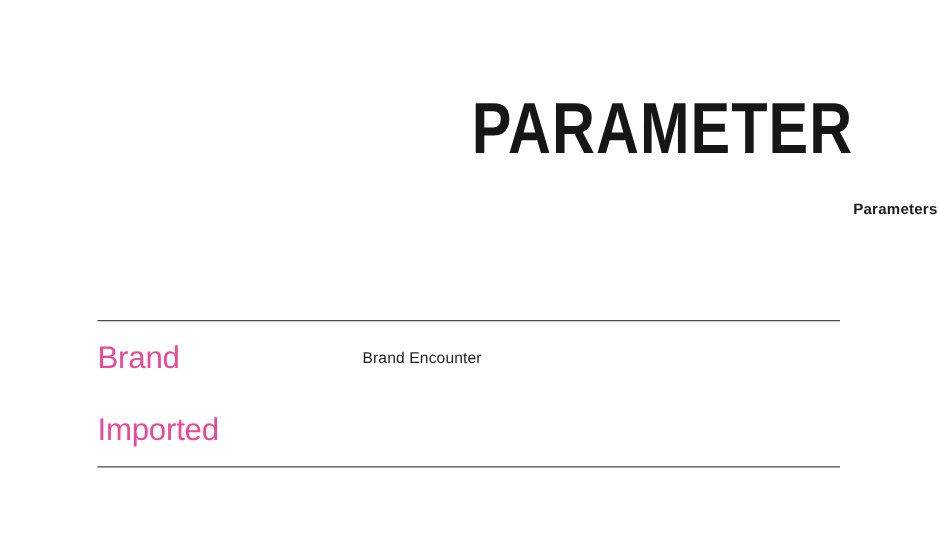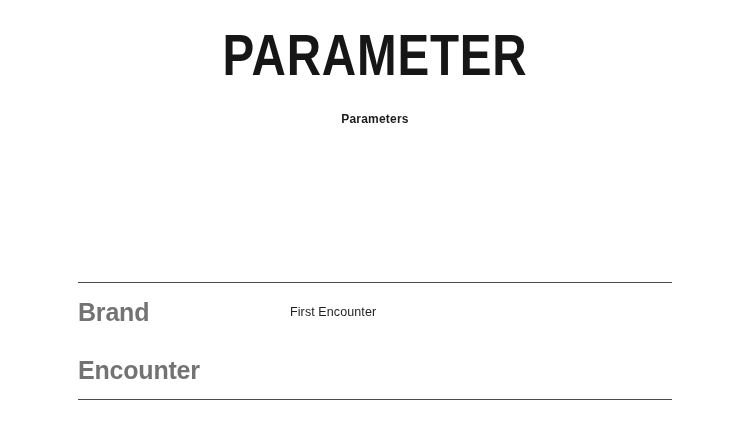--- a/index.html
+++ b/index.html
@@ -14,22 +14,22 @@
     color: #1a1a1a;
     overflow: hidden;
   }
   .page {
     position: relative;
     width: 750px;
     height: 442px;
     box-sizing: border-box;
   }
   .heading-block {
-    text-align: center;
-    margin-top: 26px;
+    text-align: right;
+    padding-top: 74px;
   }
   .main-title {
     font-family: "Liberation Sans Narrow", "Liberation Sans", sans-serif;
     font-size: 58px;
     font-weight: bold;
     letter-spacing: 1px;
     line-height: 1;
     color: #161616;
     transform: scaleX(0.82);
     transform-origin: center;
@@ -56,22 +56,22 @@
   }
   .spec-row {
     display: flex;
     align-items: center;
     height: 58px;
   }
   .spec-label {
     width: 212px;
     flex: 0 0 212px;
     font-size: 25px;
-    font-weight: bold;
-    color: #737373;
+    font-weight: normal;
+    color: #ec4899;
     letter-spacing: -0.2px;
   }
   .spec-value {
     flex: 1 1 auto;
     font-size: 12.5px;
     color: #1f1f1f;
     letter-spacing: 0.1px;
   }
   .row-gap {
     height: 0px;
@@ -85,25 +85,25 @@
   <div class="heading-block">
     <h1 class="main-title">PARAMETER</h1>
     <p class="sub-title">Parameters</p>
   </div>
 
   <div class="spec-table">
     <div class="rule"></div>
 
     <div class="spec-row">
       <div class="spec-label">Brand</div>
-      <div class="spec-value">First Encounter</div>
+      <div class="spec-value">Brand Encounter</div>
     </div>
 
     <div class="row-gap"></div>
 
     <div class="spec-row">
-      <div class="spec-label">Encounter</div>
+      <div class="spec-label">Imported</div>
     </div>
 
     <div class="rule"></div>
   </div>
 
 </div>
 
 </body></html>

